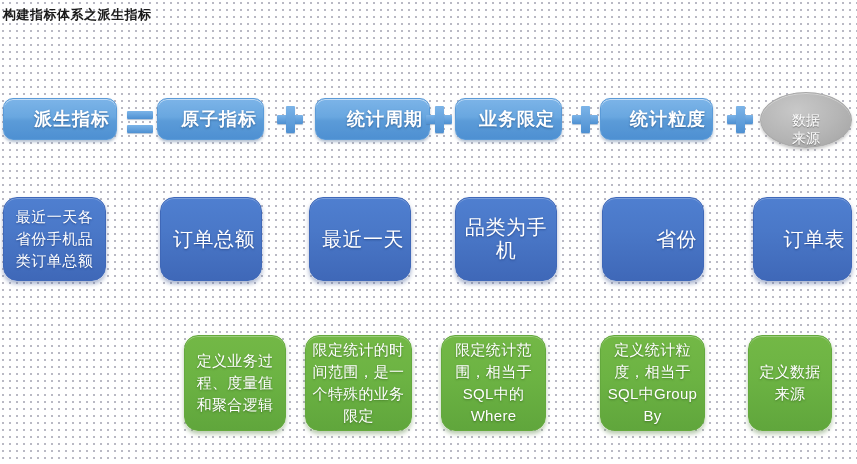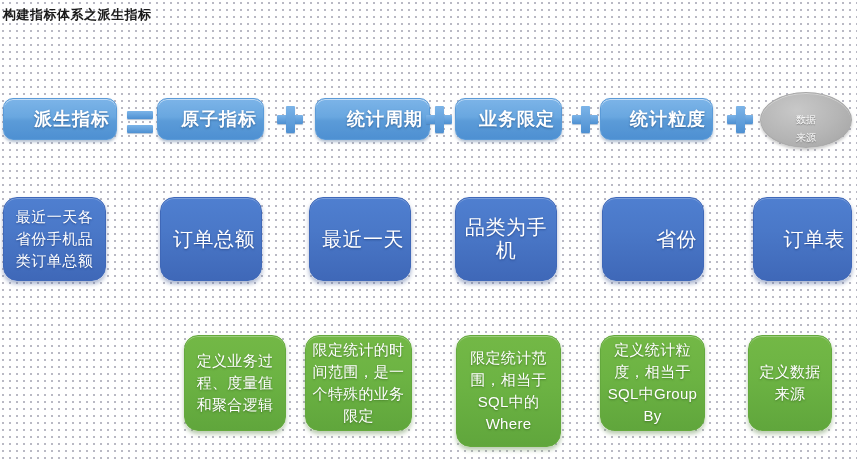--- a/index.html
+++ b/index.html
@@ -55,21 +55,21 @@
     letter-spacing: 1px;
     text-shadow: 0 1px 2px rgba(30,70,120,0.65);
   }
 
   
   .ellipse {
     border-radius: 50%;
     background: radial-gradient(ellipse at 40% 32%, #c8c8c8 0%, #b5b5b5 55%, #a2a2a2 100%);
     border: 1px solid #a8a8a8;
     box-shadow: 0 2px 3px rgba(120,120,120,0.4), inset 0 1px 0 rgba(255,255,255,0.35);
-    font-size: 10px;
+    font-size: 14px;
     line-height: 18px;
     color: #ffffff;
     text-shadow: 0 1px 1px rgba(90,90,90,0.7);
   }
 
   
   .op {
     position: absolute;
   }
   .op .bar {
@@ -194,21 +194,21 @@
 </div>
 
 <div class="node greenbox" style="left:160px; top:335px; width:102px; height:96px;margin-left:24px;">
   <span class="cell-text">定义业务过程、度量值和聚合逻辑</span>
 </div>
 
 <div class="node greenbox" style="left:305px; top:335px; width:107px; height:96px;">
   <span class="cell-text">限定统计的时间范围，是一个特殊的业务限定</span>
 </div>
 
-<div class="node greenbox" style="left:456px; top:335px; width:105px; height:112px;">
+<div class="node greenbox" style="left:441px; top:335px; width:105px; height:96px;">
   <span class="cell-text">限定统计范围，相当于SQL中的Where</span>
 </div>
 
 <div class="node greenbox" style="left:600px; top:335px; width:105px; height:96px;">
   <span class="cell-text">定义统计粒度，相当于SQL中Group By</span>
 </div>
 
 <div class="node greenbox" style="left:748px; top:335px; width:84px; height:96px;">
   <span class="cell-text">定义数据来源</span>
 </div>

